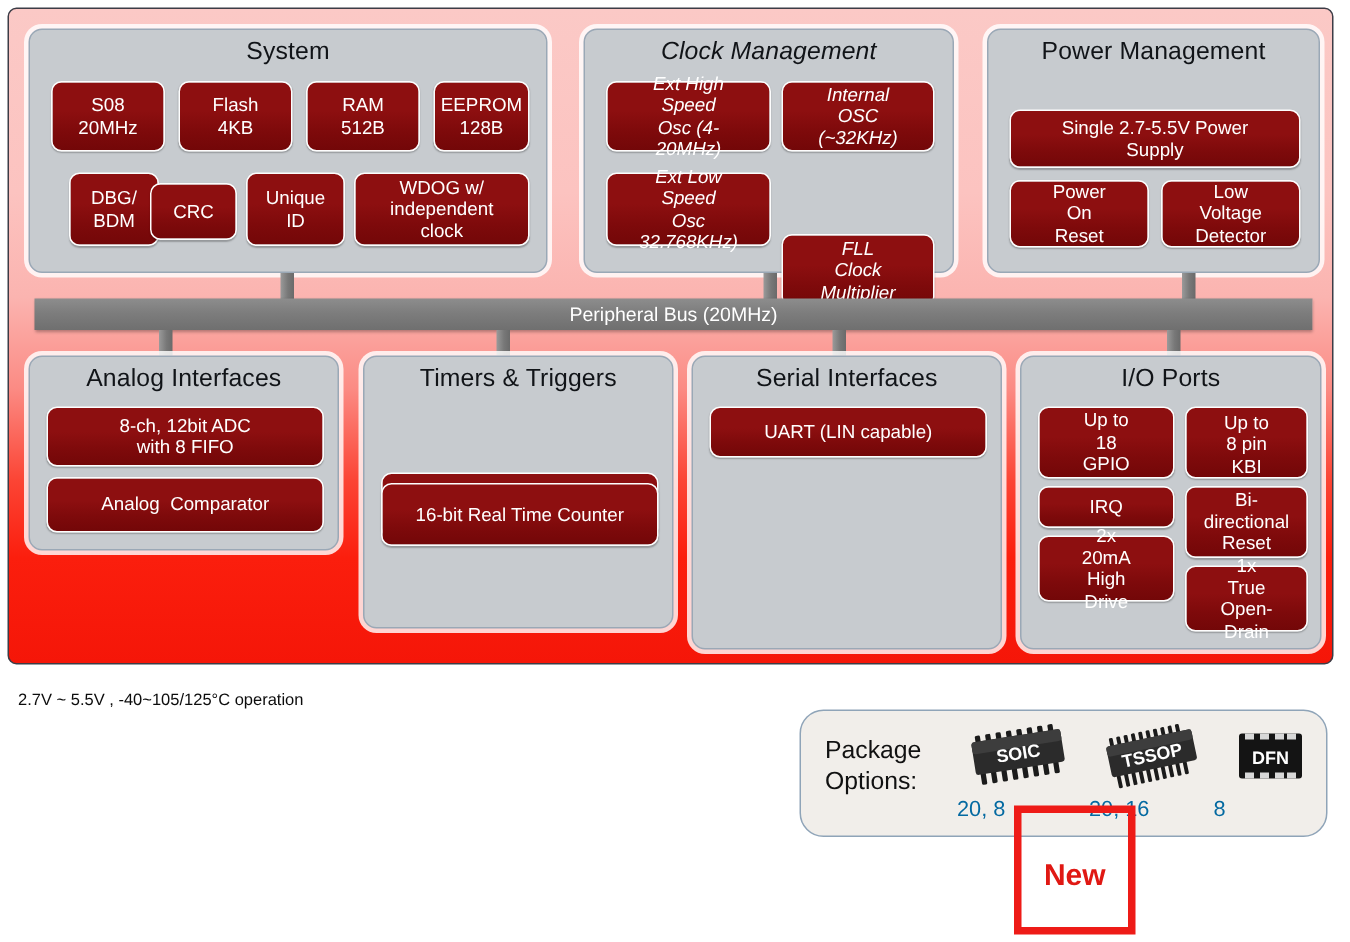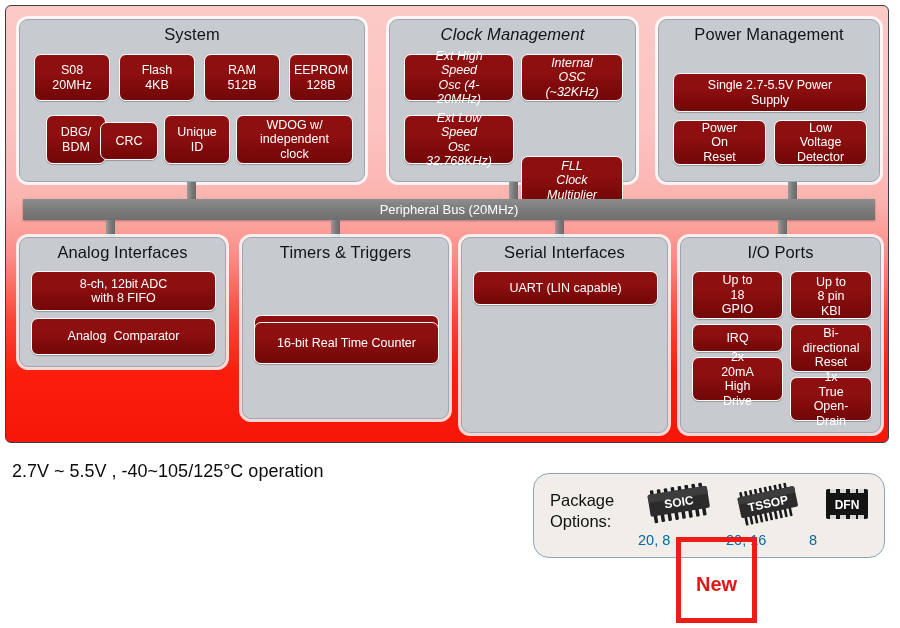--- a/index.html
+++ b/index.html
@@ -95,21 +95,21 @@
     position: absolute;
     width: 9px;
     background: linear-gradient(to right, #9a9a9a 0%, #787878 55%, #6a6a6a 100%);
   }
 
   
   #voltage-caption {
     position: absolute;
     left: 12px;
     top: 461px;
-    font-size: 18px;
+    font-size: 11px;
     color: #0c0c0c;
     white-space: nowrap;
   }
 
   
   #package-box {
     position: absolute;
     left: 533px;
     top: 473px;
     width: 352px;

